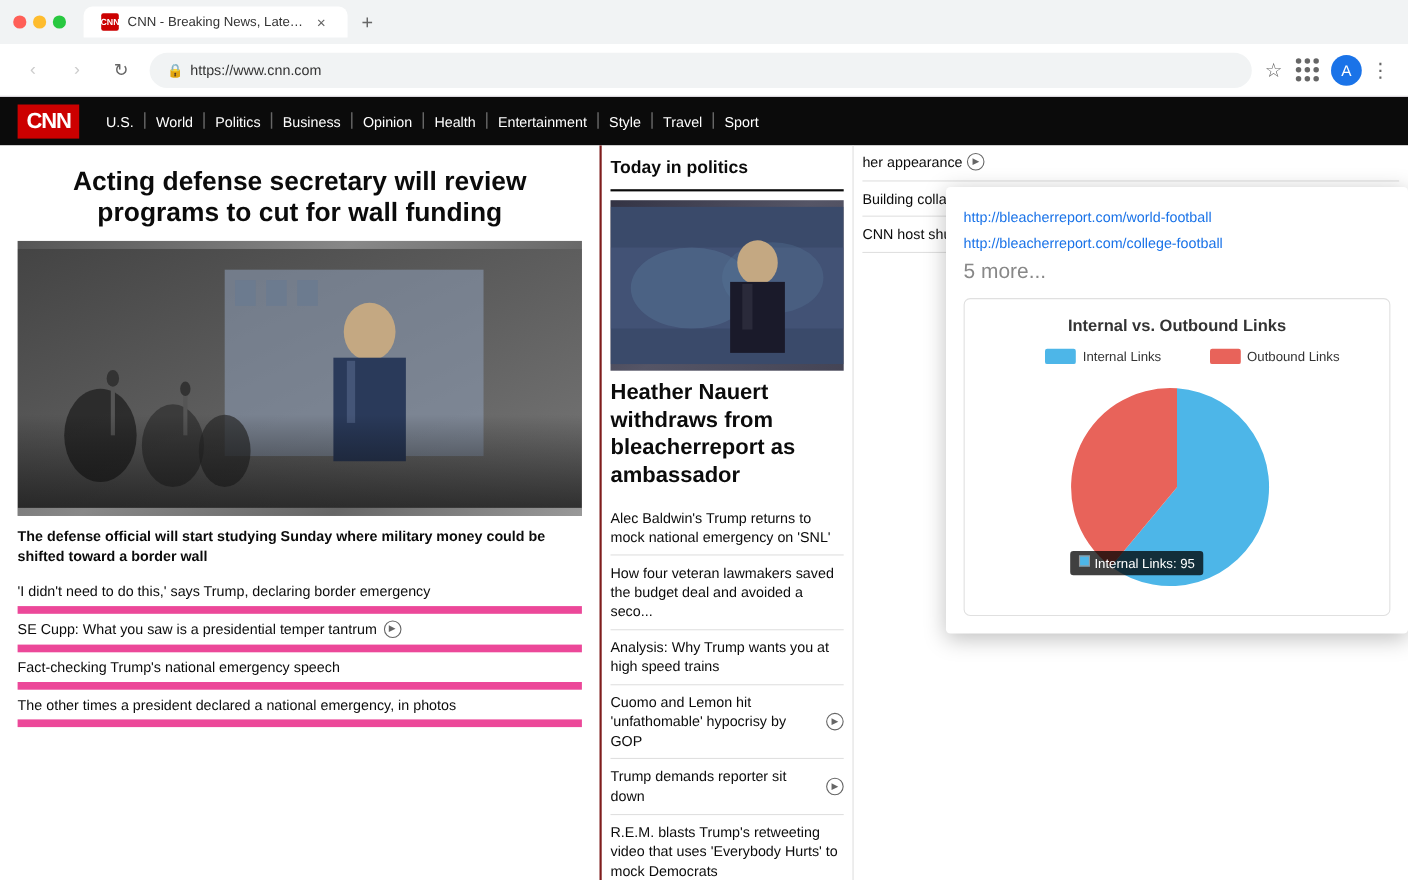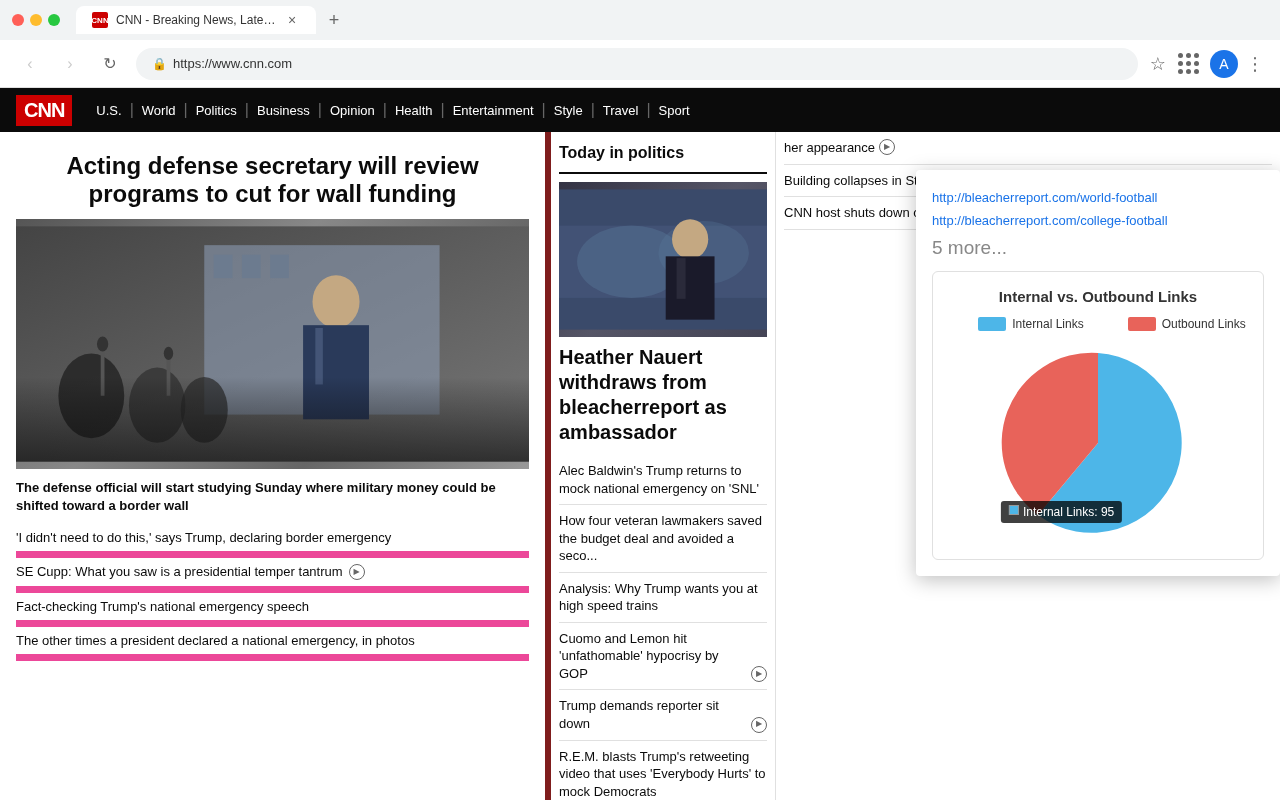--- a/index.html
+++ b/index.html
@@ -47,32 +47,32 @@
     .main-content { display: flex; flex: 1; overflow: hidden; }
     .left-column { flex: 0 0 545px; padding: 0 16px; overflow: hidden; }
     .headline { font-size: 24px; font-weight: 700; color: #0b0b0b; line-height: 1.15; padding: 20px 0 12px 0; text-align: center; }
     .hero-image { width: 100%; height: 250px; background: #888; overflow: hidden; position: relative; }
     .hero-img-placeholder { width: 100%; height: 100%; background: linear-gradient(135deg, #555 0%, #888 40%, #666 70%, #999 100%); display: flex; align-items: center; justify-content: center; position: relative; }
     .caption { font-size: 13px; font-weight: 700; color: #0b0b0b; padding: 10px 0 8px 0; line-height: 1.4; }
     .article-link { font-size: 13px; color: #0b0b0b; padding: 6px 0; border-bottom: 7px solid #ec4899; cursor: pointer; display: flex; align-items: center; gap: 6px; }
     .play-icon { width: 16px; height: 16px; border: 1.5px solid #666; border-radius: 50%; display: flex; align-items: center; justify-content: center; font-size: 8px; color: #666; flex-shrink: 0; }
 
     
-    .center-column { flex: 0 0 230px; padding: 0 8px; border-left: 6px solid #7f1d1d; overflow: hidden; }
+    .center-column { flex: 0 0 230px; padding: 0 8px; border-left: 2px solid #7f1d1d; overflow: hidden; }
     .section-label { font-size: 16px; font-weight: 700; color: #0b0b0b; padding: 12px 0 10px 0; border-bottom: 2px solid #0b0b0b; margin-bottom: 8px; }
     .politics-image { width: 100%; height: 155px; background: linear-gradient(135deg, #334 0%, #556 50%, #445 100%); overflow: hidden; position: relative; }
     .politics-article-title { font-size: 20px; font-weight: 700; color: #0b0b0b; padding: 8px 0 10px 0; line-height: 1.25; cursor: pointer; }
-    .politics-sub-link { font-size: 13px; color: #0b0b0b; padding: 7px 0; border-bottom: 1px solid #e0e0e0; cursor: pointer; line-height: 1.35; display: flex; align-items: flex-end; gap: 4px; }
+    .politics-sub-link { font-size: 13px; color: #0b0b0b; padding: 7px 0; border-bottom: 1px solid #e0e0e0; cursor: pointer; line-height: 1.35; display: flex; align-items: center; gap: 4px; }
 
     
     .right-column { flex: 1; padding: 0 8px; border-left: 1px solid #e0e0e0; overflow: hidden; }
     .right-article { font-size: 13px; color: #0b0b0b; padding: 7px 0; border-bottom: 1px solid #e0e0e0; cursor: pointer; line-height: 1.35; display: flex; align-items: flex-start; gap: 4px; }
 
     
-    .overlay-popup { position: absolute; top: 82px; right: 0; width: 364px; background: #fff; box-shadow: 0 4px 20px rgba(0,0,0,0.25); border-radius: 4px; z-index: 100; padding: 16px; }
+    .overlay-popup { position: absolute; top: 82px; right: 0; width: 420px; background: #fff; box-shadow: 0 4px 20px rgba(0,0,0,0.25); border-radius: 4px; z-index: 100; padding: 16px; }
     .popup-links { font-size: 13px; }
     .popup-link { color: #1a73e8; text-decoration: none; display: block; line-height: 1.8; }
     .popup-more { color: #888; font-size: 19px; margin-top: 4px; margin-bottom: 12px; }
     .chart-container { border: 1px solid #e0e0e0; border-radius: 6px; padding: 16px; }
     .chart-title { font-size: 15px; font-weight: 600; color: #333; text-align: center; margin-bottom: 12px; }
     .chart-legend { display: flex; gap: 16px; justify-content: center; margin-bottom: 12px; }
     .legend-item { display: flex; align-items: center; gap: 6px; font-size: 12px; color: #333; padding-left: 28px; }
     .legend-color { width: 28px; height: 14px; border-radius: 2px; }
     .pie-chart-area { display: flex; justify-content: center; align-items: center; position: relative; height: 200px; }
     .pie-tooltip { position: absolute; bottom: 20px; left: 50%; transform: translateX(-80%); background: rgba(0,0,0,0.75); color: #fff; font-size: 12px; padding: 4px 8px; border-radius: 3px; white-space: nowrap; display: flex; gap: 4px; }

